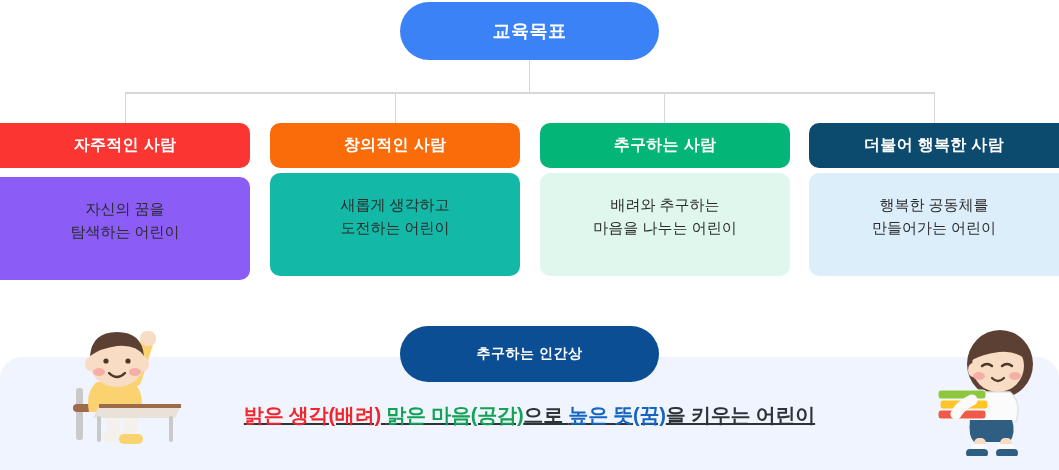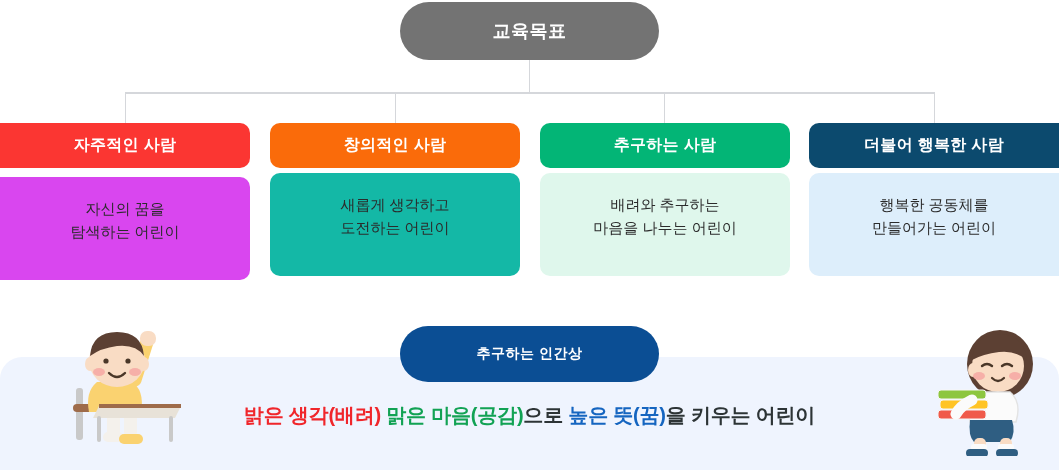--- a/index.html
+++ b/index.html
@@ -126,20 +126,21 @@
     position: absolute;
     left: 0;
     top: 402px;
     width: 1059px;
     text-align: center;
     font-size: 20px;
     font-weight: bold;
     letter-spacing: -0.2px;
     color: #2d3436;
     white-space: nowrap;
+    text-decoration: underline;
   }
   .slogan .seg { font-weight: bold; }
   .slogan .plain { font-weight: bold; color: #2d3436; }
 
   
   .illus-left {
     position: absolute;
     left: 63px;
     top: 328px;
     width: 125px;
@@ -160,31 +161,31 @@
   <g id="connector-group" stroke="#D5D7DB" stroke-width="1.2" fill="none" shape-rendering="crispEdges">
     <line x1="529.5" y1="60" x2="529.5" y2="93"></line>
     <line x1="125" y1="93" x2="935" y2="93"></line>
     <line x1="125.5" y1="93" x2="125.5" y2="123"></line>
     <line x1="395.5" y1="93" x2="395.5" y2="123"></line>
     <line x1="664.5" y1="93" x2="664.5" y2="123"></line>
     <line x1="934.5" y1="93" x2="934.5" y2="123"></line>
   </g>
 </svg>
 
-<div class="top-pill" style="background: #737373;">
+<div class="top-pill" style="background: #3b82f6;">
   <span>교육목표</span>
 </div>
 
 <div class="cards">
 
   <div class="card card-1">
     <div class="card-head" style="background: rgb(251, 54, 50);">
       <span>자주적인 사람</span>
     </div>
-    <div class="card-body" style="background: #d946ef; margin-top: 9px;">
+    <div class="card-body" style="background: #8b5cf6; margin-top: 9px;">
       <span>자신의 꿈을
 탐색하는 어린이</span>
     </div>
   </div>
 
   <div class="card card-2">
     <div class="card-head" style="background: rgb(250, 107, 10);">
       <span>창의적인 사람</span>
     </div>
     <div class="card-body" style="background: #14b8a6; text-align: right;">

